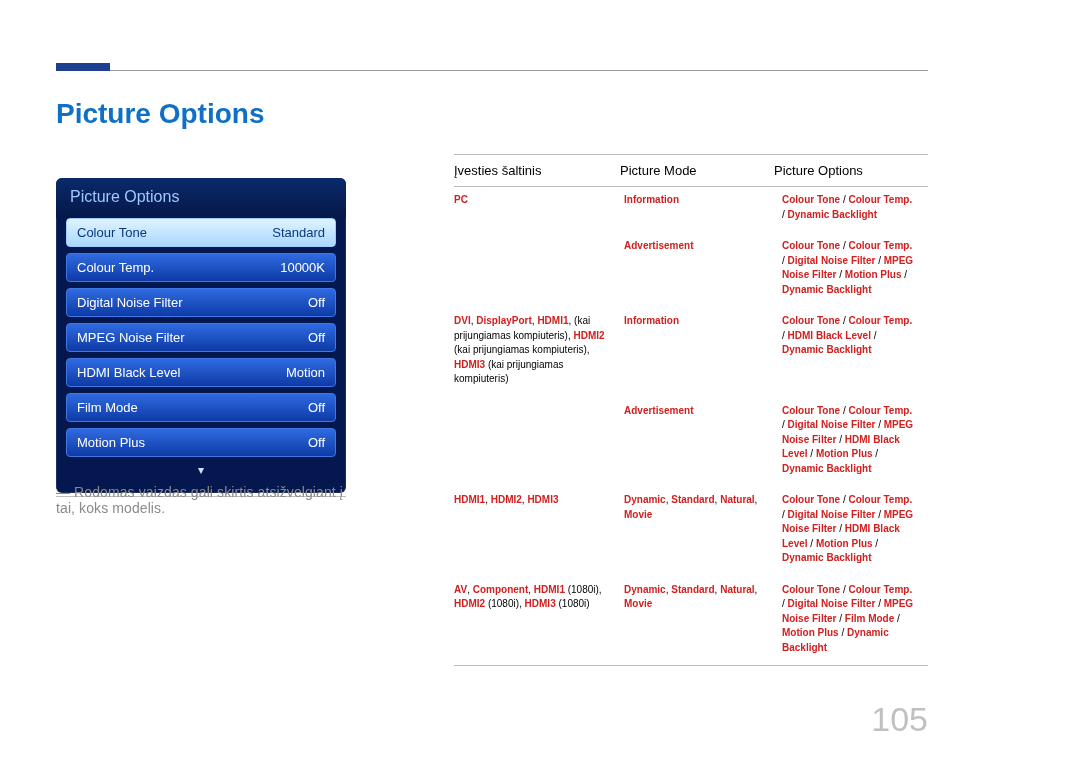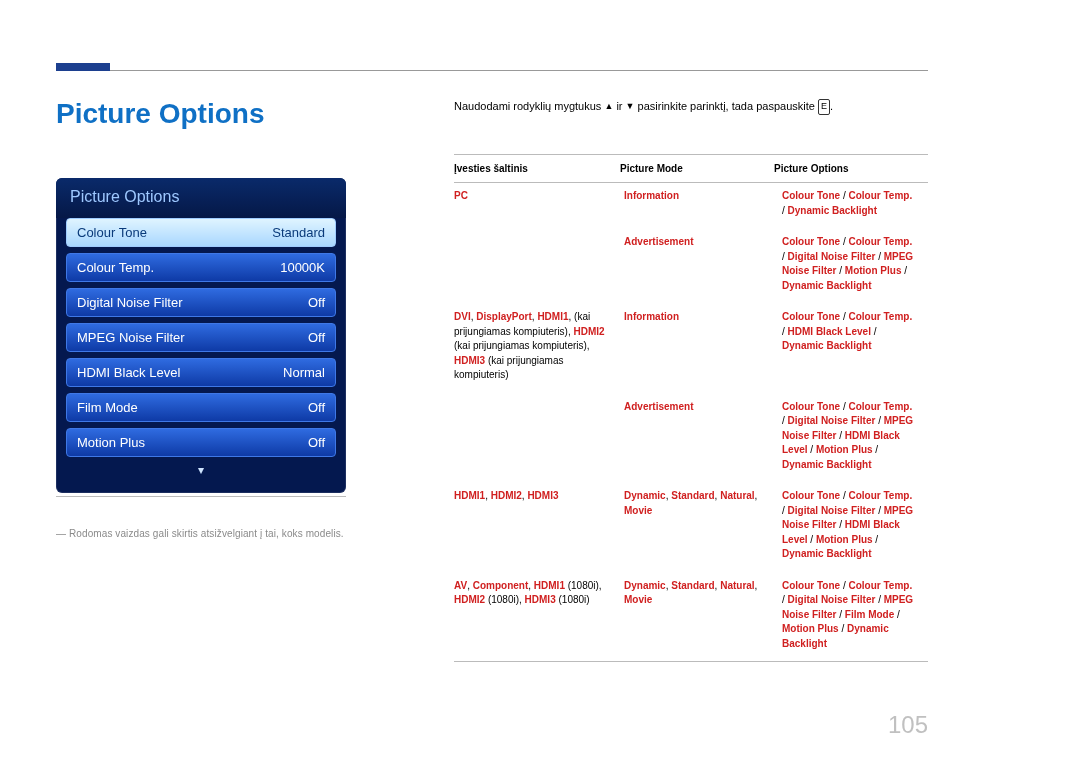--- a/index.html
+++ b/index.html
@@ -11,39 +11,39 @@
 .path .b{font-weight:700}
 .path .hl{color:#d02020;font-weight:700}
 .icon-box{display:inline-block;border:1px solid #333;border-radius:1px;padding:0 2px;margin-left:1px;font-size:9px;line-height:10px;vertical-align:1px}
 .osd{position:absolute;left:56px;top:178px;width:290px;border-radius:6px;overflow:hidden;background:linear-gradient(#04184f,#04184f);padding:0 0 16px 0;box-shadow:inset 0 0 0 1px rgba(255,255,255,.1)}
 .osd-title{color:#9ec8ff;font-size:16px;padding:10px 14px 12px 14px;background:linear-gradient(#0a2a6a,#051847)}
 .osd-row{margin:0 10px 6px 10px;padding:6px 10px;display:flex;justify-content:space-between;color:#fff;font-size:13px;border-radius:4px;background:linear-gradient(#2f6be0,#0e3aa6);border:1px solid #3f78e6}
 .osd-row.sel{background:linear-gradient(#dff4ff,#a9d7ff);color:#0a3a7a;border-color:#9fccff}
 .osd-row.sel span{color:#0a3a7a}
 .osd-arrow{text-align:center;color:#cfe4ff;font-size:12px;margin-top:2px}
 .left-sep{position:absolute;left:56px;top:496px;width:290px;border-top:1px solid #bbb}
-.note{position:absolute;left:56px;top:528px;font-size:10px;color:#8a8a8a;letter-spacing:.1px;max-width:300px}
+.note{position:absolute;left:56px;top:484px;font-size:14px;color:#8a8a8a;letter-spacing:.1px;max-width:300px}
 .note:before{content:"― ";color:#8a8a8a}
 .right-col{position:absolute;left:454px;top:98px;right:56px}
 .intro{font-size:11px;color:#000;line-height:1.5}
 .tri-up,.tri-down{display:inline-block;font-size:9px;vertical-align:1px}
 .enter-ic{display:inline-block;border:1px solid #333;border-radius:2px;font-size:9px;padding:0 2px;vertical-align:1px}
 .table{position:absolute;left:454px;top:154px;right:56px;border-top:1px solid #bbb}
 .hdr{display:flex;border-bottom:1px solid #bbb}
-.hdr>div{font-weight:700;font-size:10px;padding:8px 6px 8px 0}
+.hdr>div{font-weight:400;font-size:13px;padding:8px 6px 8px 0}
 .c1{width:160px;flex:0 0 160px}
 .c2{width:148px;flex:0 0 148px}
 .c3{flex:1}
 .rows{border-bottom:1px solid #bbb}
 .trow{display:flex;font-size:10px;line-height:1.45;padding:6px 4px 10px 0}
 .trow+.trow{border-top:1px dotted transparent}
 .trow .c1,.trow .c2,.trow .c3{padding-right:10px}
 .r{color:#d02020;font-weight:700}
 .k{color:#000}
-.pageno{position:absolute;right:56px;bottom:24px;font-size:24px;color:#c0c0c0;font-weight:400}
+.pageno{position:absolute;right:56px;bottom:24px;font-size:34px;color:#c0c0c0;font-weight:400}
 </style>
 </head>
 <body>
 
 <div class="page">
   <div class="top-rule"></div>
   <div class="top-bar"></div>
   <div class="heading">Picture Options</div>
 
 
@@ -61,41 +61,38 @@
         <div class="osd-row">
           <span>Digital Noise Filter</span>
           <span>Off</span>
         </div>
         <div class="osd-row">
           <span>MPEG Noise Filter</span>
           <span>Off</span>
         </div>
         <div class="osd-row">
           <span>HDMI Black Level</span>
-          <span>Normal</span>
+          <span>Motion</span>
         </div>
         <div class="osd-row">
           <span>Film Mode</span>
           <span>Off</span>
         </div>
         <div class="osd-row">
           <span>Motion Plus</span>
           <span>Off</span>
         </div>
       </div>
     <div class="osd-arrow">▾</div>
   </div>
 
   <div class="left-sep"></div>
   <div class="note">Rodomas vaizdas gali skirtis atsižvelgiant į tai, koks modelis.</div>
 
   <div class="right-col">
-    <div class="intro">
-      <span>Naudodami rodyklių mygtukus </span><span class="tri-up">▲</span><span> ir </span><span class="tri-down">▼</span><span> pasirinkite parinktį, tada paspauskite </span><span class="enter-ic">E</span><span>.</span>
-    </div>
   </div>
 
   <div class="table">
     <div class="hdr">
       <div class="c1">Įvesties šaltinis</div>
       <div class="c2">Picture Mode</div>
       <div class="c3">Picture Options</div>
     </div>
     <div class="rows" id="table-body">
         <div class="trow">

